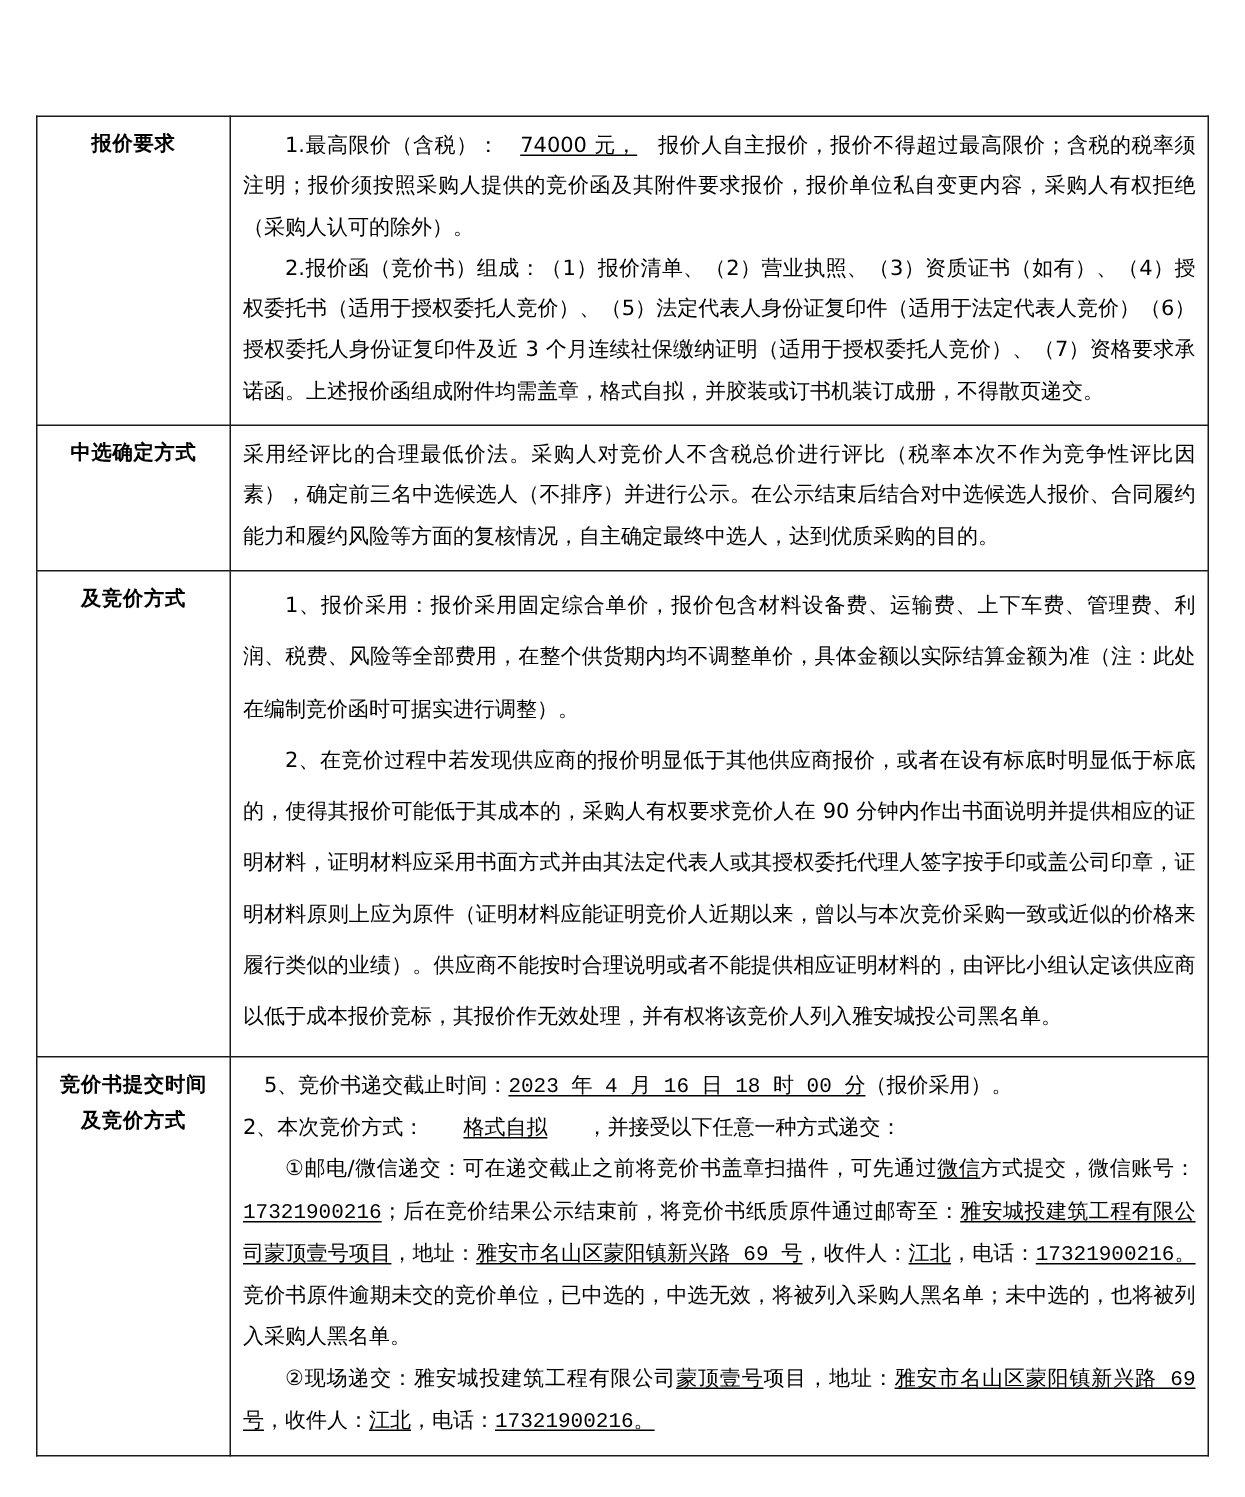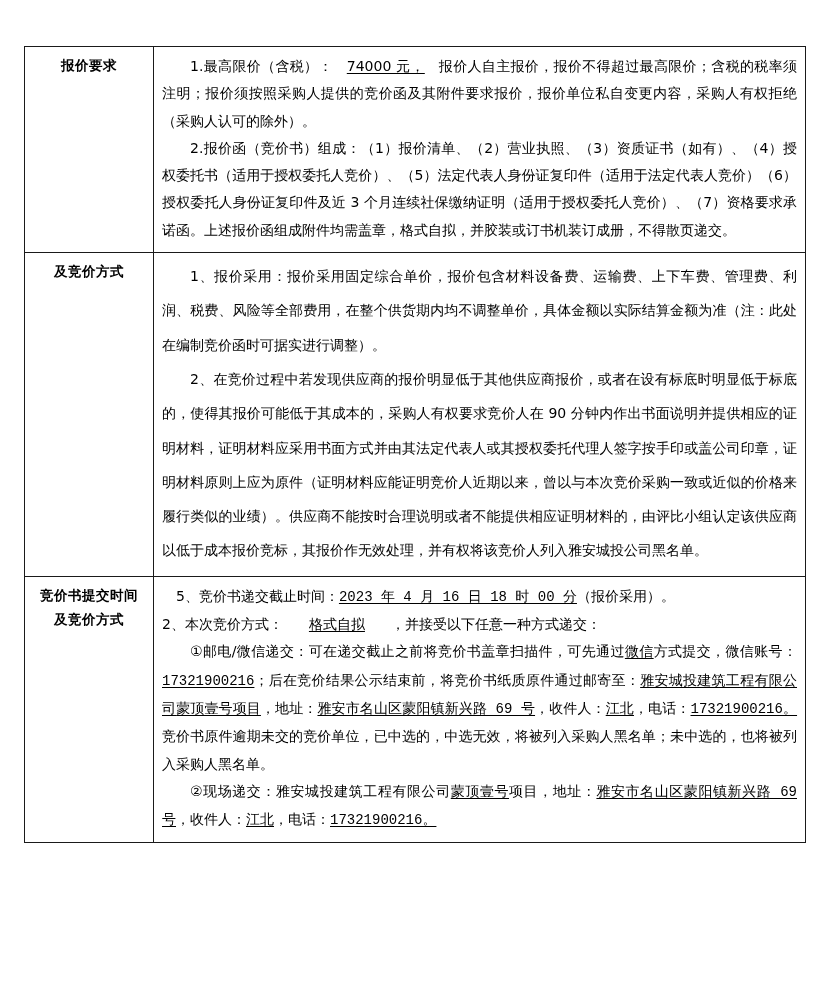--- a/index.html
+++ b/index.html
@@ -12,20 +12,21 @@
     height: 998px;
     font-family: "DejaVu Sans", "Liberation Sans", sans-serif;
     color: #000000;
   }
   .page {
     position: relative;
     width: 830px;
     height: 730px;
     box-sizing: border-box;
     padding: 46px 24px 0 24px;
+    margin-top: 31px;
   }
   table.doc {
     width: 782px;
     border-collapse: collapse;
     table-layout: fixed;
   }
   table.doc td {
     border: 1px solid #1a1a1a;
     vertical-align: top;
     padding: 6px 8px 8px 8px;
@@ -94,20 +95,26 @@
       <tr>
         <td class="label">报价要求</td>
         <td class="body">
           <p class="ind1">
             <span>1.最高限价（含税）：</span><span class="ul-sp2 nowrap">74000 元，</span><span>报价人自主报价，报价不得超过最高限价；含税的税率须注明；报价须按照采购人提供的竞价函及其附件要求报价，报价单位私自变更内容，采购人有权拒绝（采购人认可的除外）。</span>
           </p>
           <p class="ind1">2.报价函（竞价书）组成：（1）报价清单、（2）营业执照、（3）资质证书（如有）、（4）授权委托书（适用于授权委托人竞价）、（5）法定代表人身份证复印件（适用于法定代表人竞价）（6）授权委托人身份证复印件及近 3 个月连续社保缴纳证明（适用于授权委托人竞价）、（7）资格要求承诺函。上述报价函组成附件均需盖章，格式自拟，并胶装或订书机装订成册，不得散页递交。</p>
         </td>
       </tr>
 
+      <tr>
+        <td class="label row-label-small">中选确定方式</td>
+        <td class="body">
+          <p>采用经评比的合理最低价法。采购人对竞价人不含税总价进行评比（税率本次不作为竞争性评比因素），确定前三名中选候选人（不排序）并进行公示。在公示结束后结合对中选候选人报价、合同履约能力和履约风险等方面的复核情况，自主确定最终中选人，达到优质采购的目的。</p>
+        </td>
+      </tr>
 
       <tr>
         <td class="label">及竞价方式</td>
         <td class="body">
           <p class="ind1 loose">1、报价采用：报价采用固定综合单价，报价包含材料设备费、运输费、上下车费、管理费、利润、税费、风险等全部费用，在整个供货期内均不调整单价，具体金额以实际结算金额为准（注：此处在编制竞价函时可据实进行调整）。</p>
           <p class="ind1 loose">2、在竞价过程中若发现供应商的报价明显低于其他供应商报价，或者在设有标底时明显低于标底的，使得其报价可能低于其成本的，采购人有权要求竞价人在 90 分钟内作出书面说明并提供相应的证明材料，证明材料应采用书面方式并由其法定代表人或其授权委托代理人签字按手印或盖公司印章，证明材料原则上应为原件（证明材料应能证明竞价人近期以来，曾以与本次竞价采购一致或近似的价格来履行类似的业绩）。供应商不能按时合理说明或者不能提供相应证明材料的，由评比小组认定该供应商以低于成本报价竞标，其报价作无效处理，并有权将该竞价人列入雅安城投公司黑名单。</p>
         </td>
       </tr>
 
       <tr>

